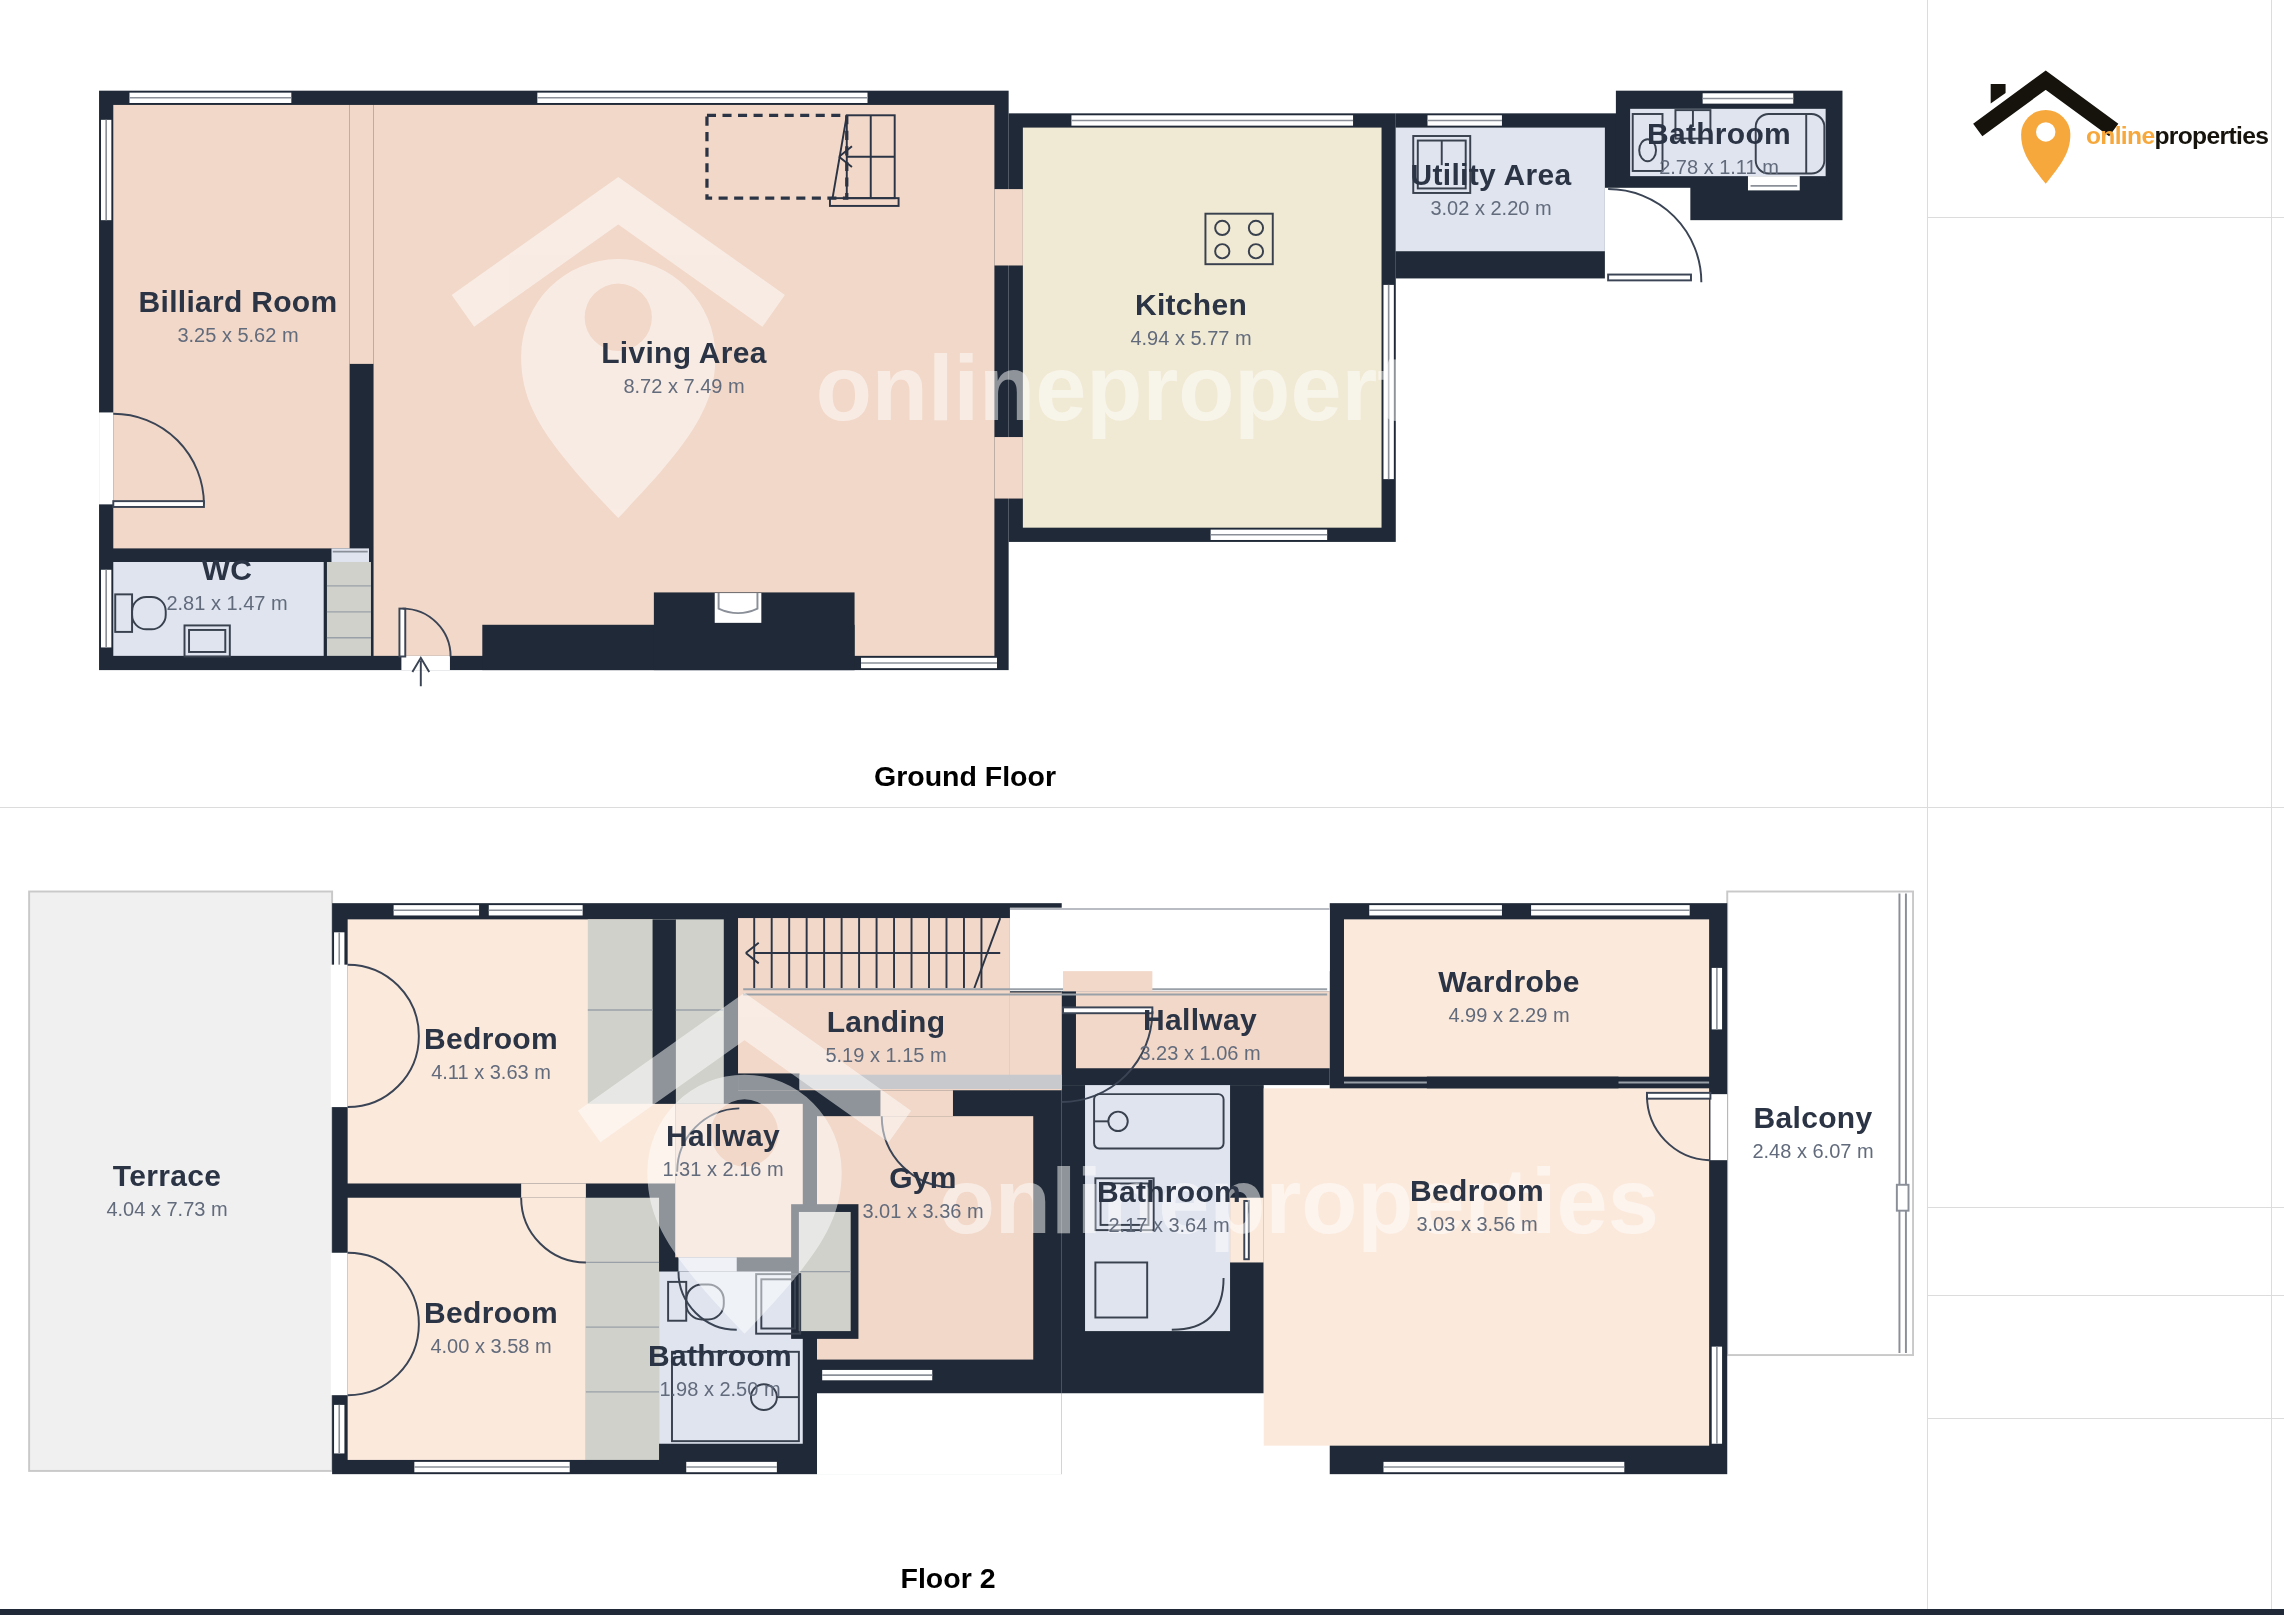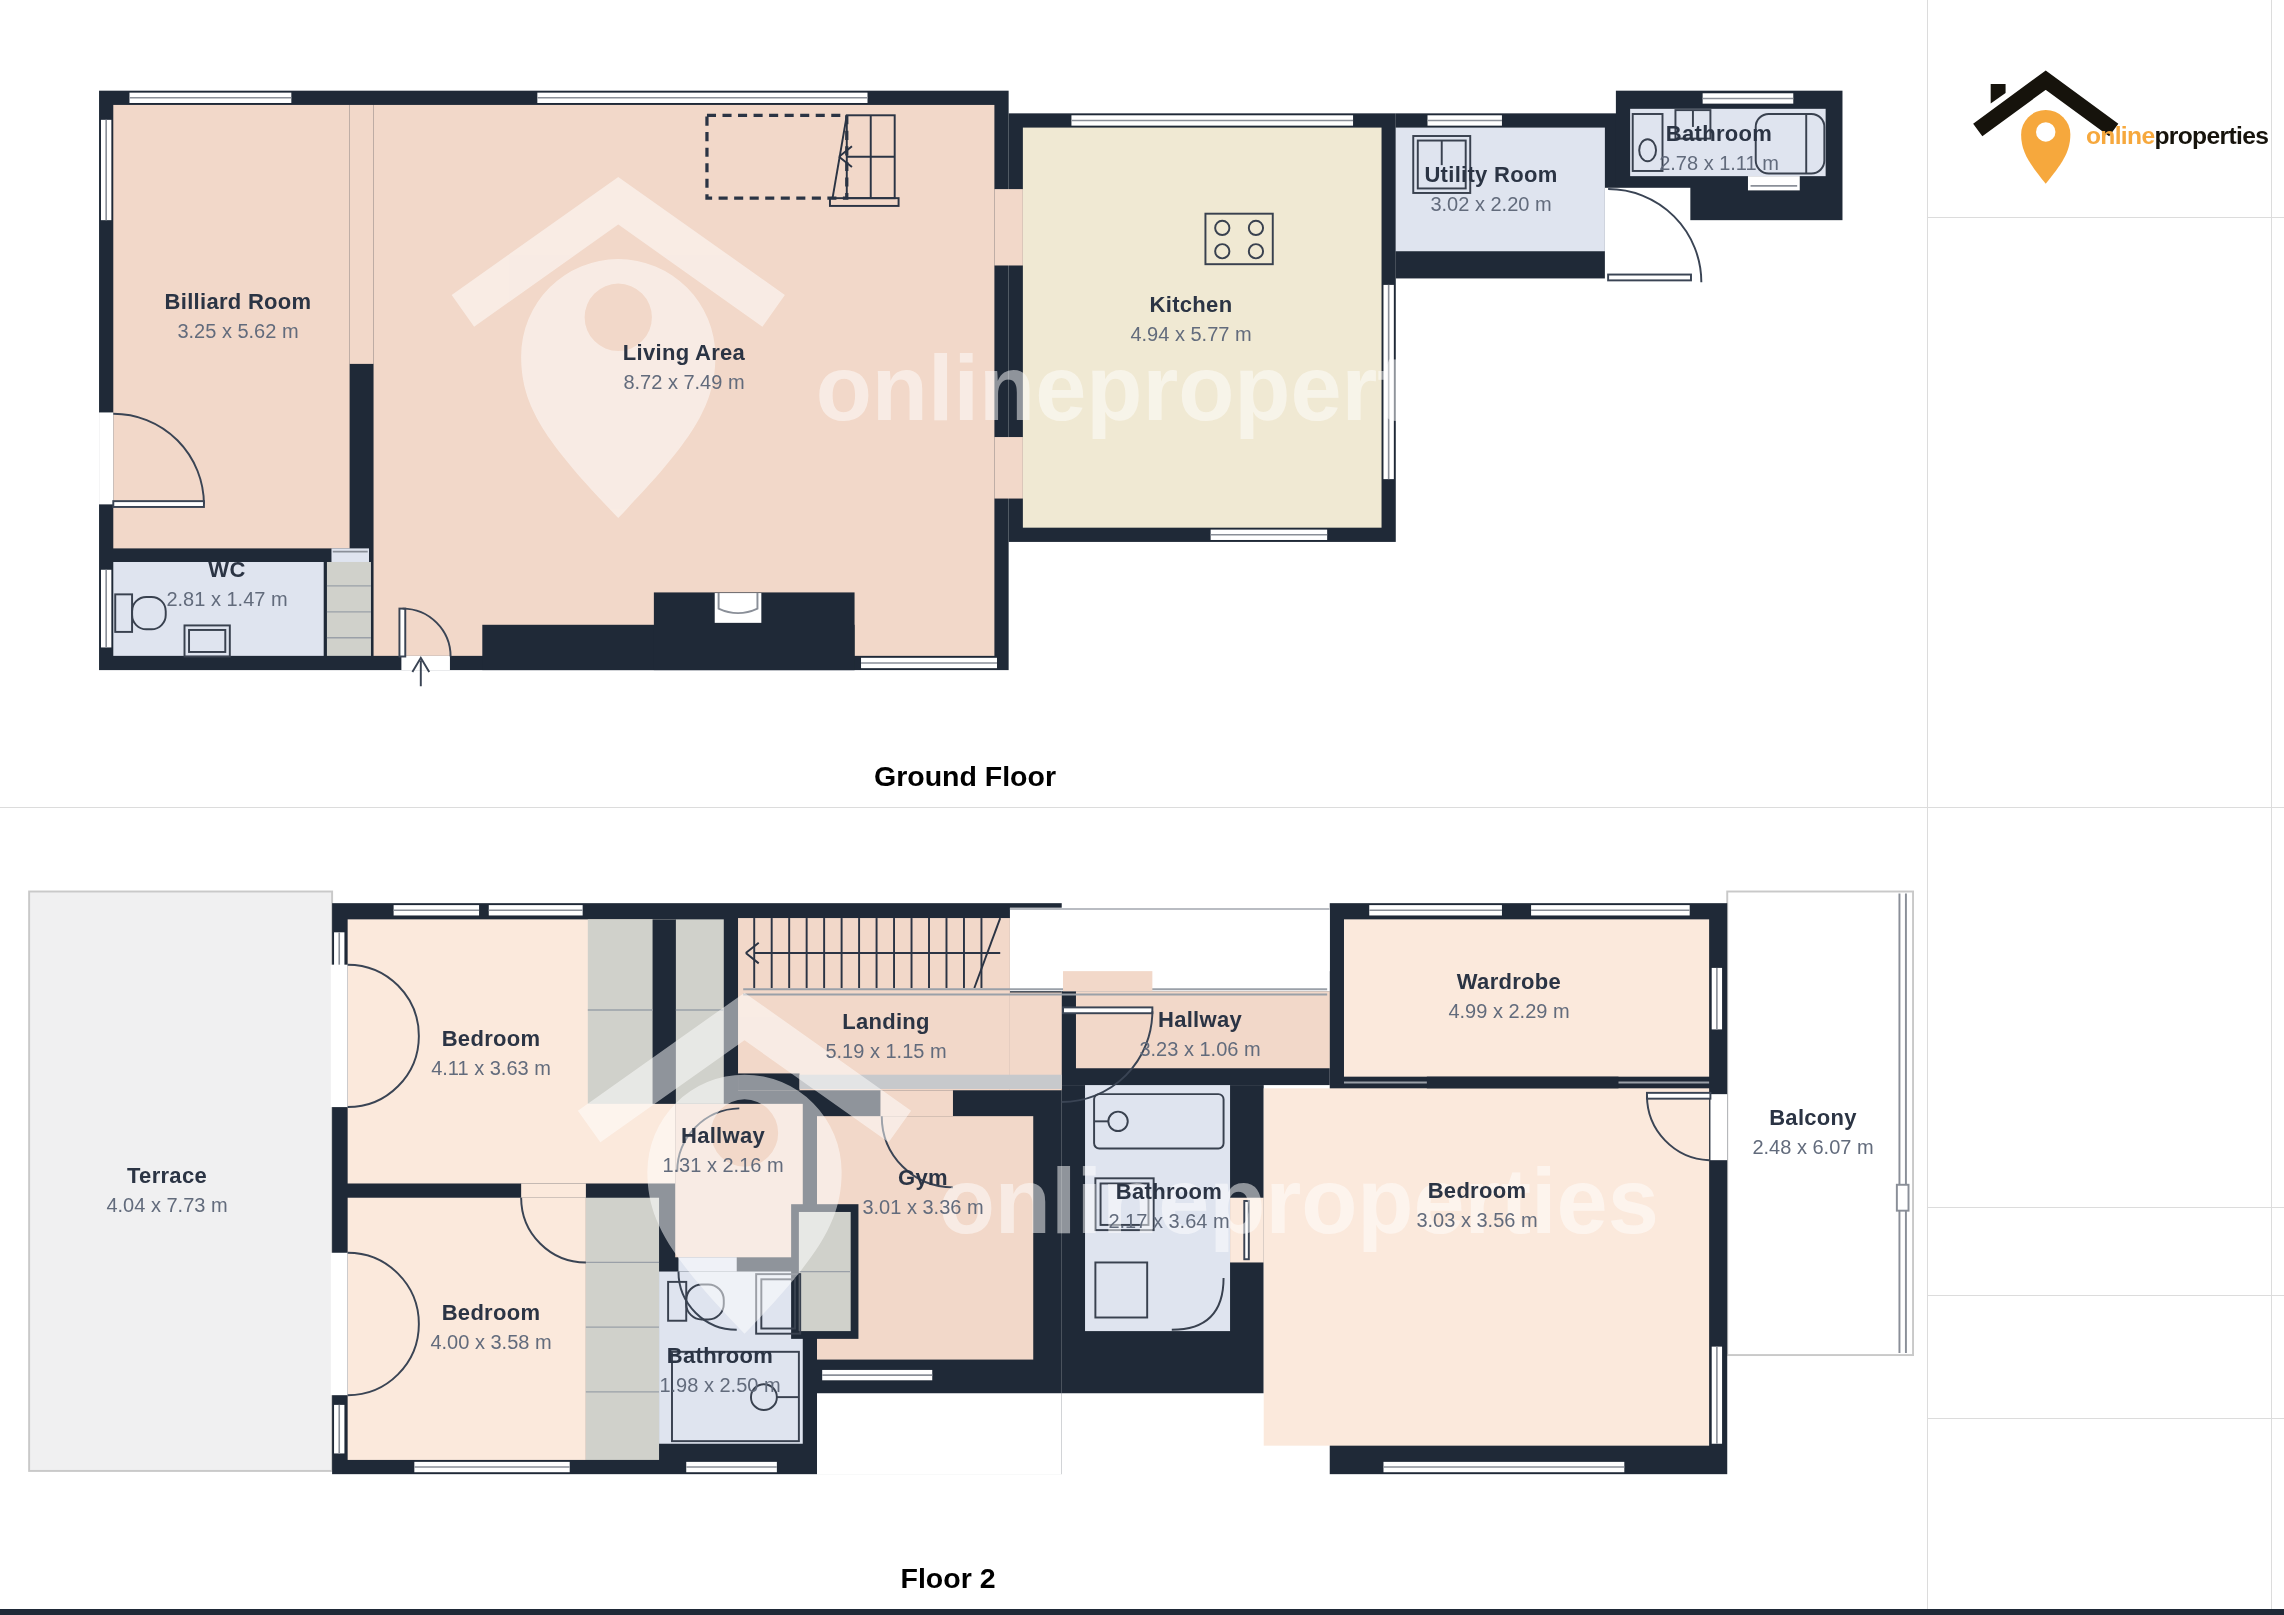--- a/index.html
+++ b/index.html
@@ -2,21 +2,21 @@
 <html style="font-size:10.4px"><head>
 <meta charset="utf-8">
 <style>
   html,body{margin:0;padding:0;}
   body{
     width:2284px;height:1616px;position:relative;background:#ffffff;
     font-family:"Liberation Sans", sans-serif;overflow:hidden;
   }
   #plan-svg{position:absolute;left:0;top:0;z-index:1;}
   .lbl{position:absolute;transform:translate(-50%,-50%);text-align:center;white-space:nowrap;z-index:5;}
-  .lbl .nm{font-size:22px;font-weight:700;color:#2b3444;letter-spacing:0.3px;}
+  .lbl .nm{font-size:30px;font-weight:700;color:#2b3444;letter-spacing:0.3px;}
   .lbl .dm{font-size:20px;color:#626b7c;margin-top:4.5px;}
   .ftitle{position:absolute;transform:translate(-50%,-50%);font-size:28.5px;font-weight:700;color:#000000;z-index:5;white-space:nowrap;}
   .hairline-h{position:absolute;height:0;border-top:1.3px solid #dcdcdc;z-index:2;}
   .hairline-v{position:absolute;width:0;border-left:1.3px solid #dcdcdc;z-index:2;}
   .bottombar{position:absolute;left:0;top:1609px;width:2284px;height:6.5px;background:#1f2937;z-index:2;}
   #logo{position:absolute;left:1942px;top:62px;z-index:5;}
   #logo text{font-family:"Liberation Sans", sans-serif;font-weight:700;font-size:38px;letter-spacing:-1px;}
   .wm-text{font-family:"Liberation Sans", sans-serif;font-weight:700;}
 </style>
 </head>
@@ -318,21 +318,21 @@
 </div>
 <div class="lbl" style="left:684px;top:367px;">
   <div class="nm">Living Area</div>
   <div class="dm">8.72 x 7.49 m</div>
 </div>
 <div class="lbl" style="left:1191px;top:319px;">
   <div class="nm">Kitchen</div>
   <div class="dm">4.94 x 5.77 m</div>
 </div>
 <div class="lbl" style="left:1491px;top:189px;">
-  <div class="nm">Utility Room</div>
+  <div class="nm">Utility Area</div>
   <div class="dm">3.02 x 2.20 m</div>
 </div>
 <div class="lbl" style="left:1719px;top:148px;">
   <div class="nm">Bathroom</div>
   <div class="dm">2.78 x 1.11 m</div>
 </div>
 <div class="lbl" style="left:227px;top:584px;">
   <div class="nm">WC</div>
   <div class="dm">2.81 x 1.47 m</div>
 </div>

